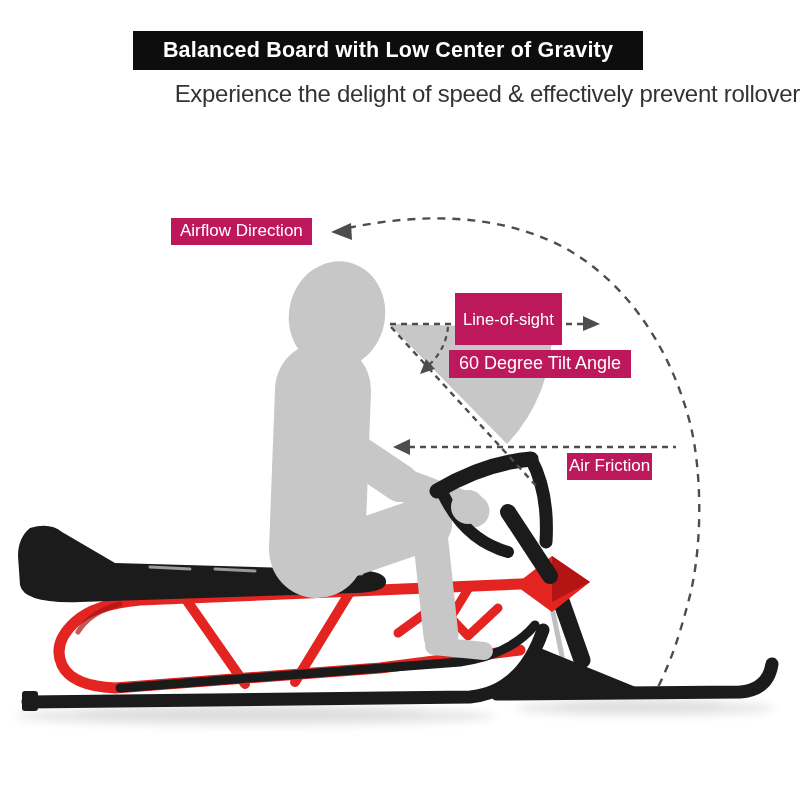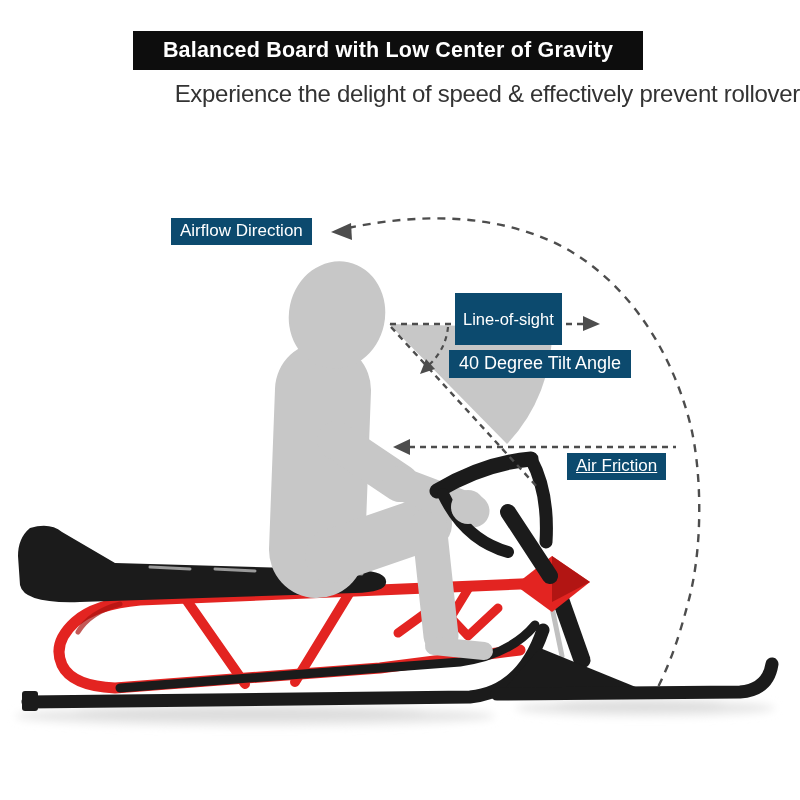--- a/index.html
+++ b/index.html
@@ -14,27 +14,27 @@
     background:#0d0d0d;color:#ffffff;
     display:flex;align-items:center;justify-content:center;
     font-size:21.5px;font-weight:bold;letter-spacing:.2px;white-space:nowrap;
   }
   .subtitle{
     position:absolute;left:0;top:80px;width:800px;
     text-align:right;color:#333333;font-size:24px;font-weight:normal;
     letter-spacing:-0.3px;white-space:nowrap;
   }
   .callout{
-    position:absolute;background:#0c4a6e;color:#ffffff;
+    position:absolute;background:#be185d;color:#ffffff;
     white-space:nowrap;line-height:1.1;
   }
   .callout.airflow {left:171px;top:218px;font-size:17px;padding:4px 9px;}
   .callout.los     {left:455px;top:293px;font-size:16.5px;padding:17px 8px;}
   .callout.tilt    {left:449px;top:350px;font-size:18px;padding:4px 10px;}
-  .callout.friction{left:567px;top:453px;font-size:17px;padding:4px 9px;text-decoration:underline;}
+  .callout.friction{left:567px;top:453px;font-size:17px;padding:4px 2px;}
   svg{position:absolute;inset:0;}
 </style>
 </head>
 <body>
 
 <div class="stage">
 
   <div class="banner">
     <span>Balanced Board with Low Center of Gravity</span>
   </div>
@@ -116,16 +116,16 @@
       <line x1="409" y1="447" x2="676" y2="447" stroke-width="2.4" stroke-dasharray="6 5" stroke="#4d4d4d"></line>
       <polygon points="331,232 351,223 352,240" stroke="none" fill="#4d4d4d"></polygon>
       <polygon points="600,324 583,316 583,331" stroke="none" fill="#4d4d4d"></polygon>
       <polygon points="420,374 435,369 426,359" stroke="none" fill="#4d4d4d"></polygon>
       <polygon points="393,447 410,439 410,455" stroke="none" fill="#4d4d4d"></polygon>
     </g>
   </svg>
 
   <div class="callout airflow">Airflow Direction</div>
   <div class="callout los">Line-of-sight</div>
-  <div class="callout tilt">40 Degree Tilt Angle</div>
+  <div class="callout tilt">60 Degree Tilt Angle</div>
   <div class="callout friction">Air Friction</div>
 
 </div>
 
 </body></html>

